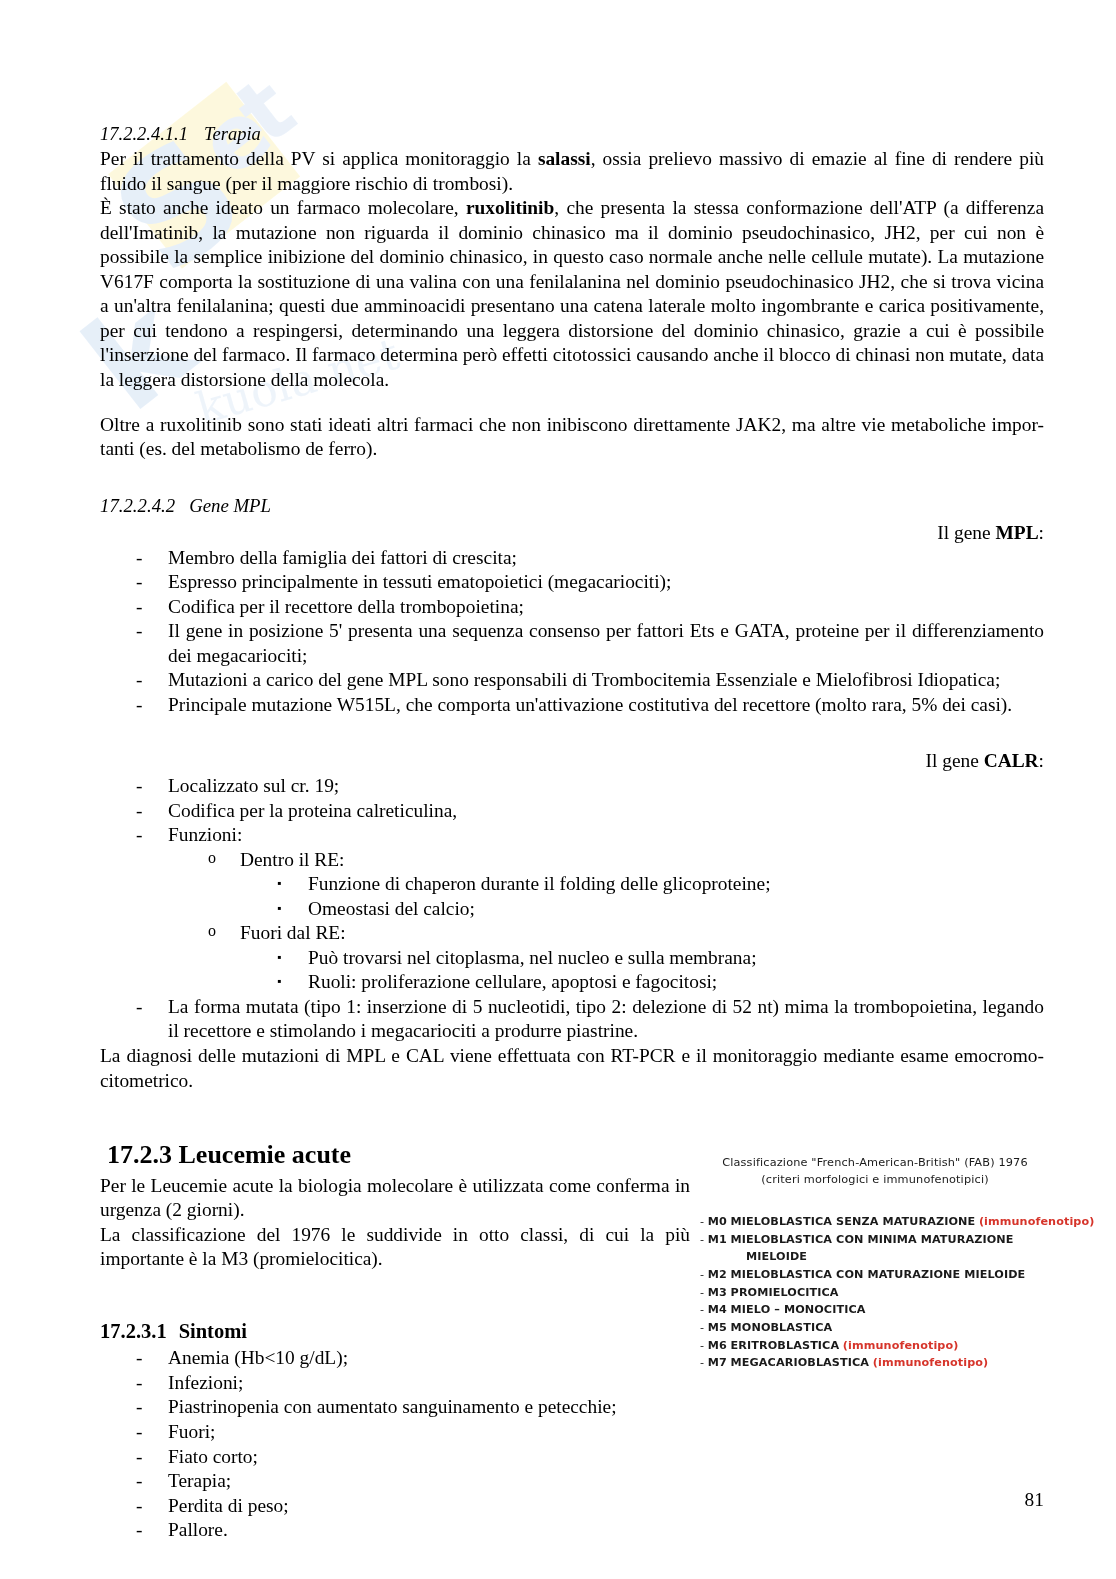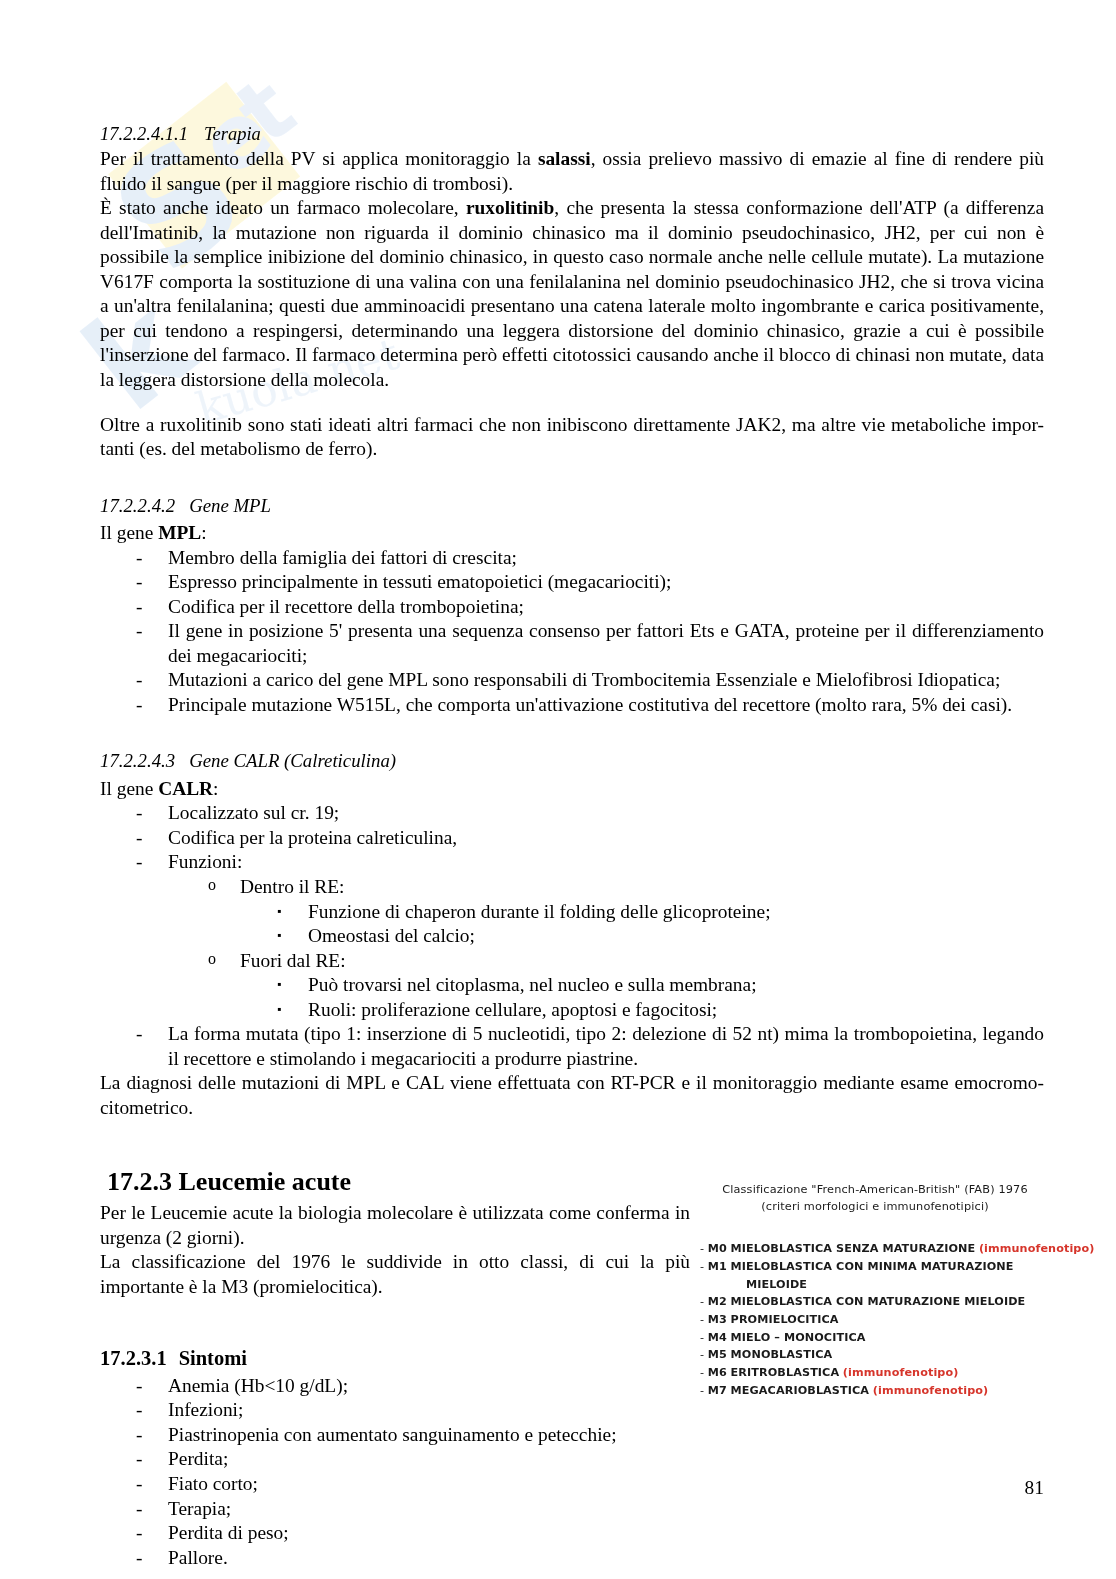--- a/index.html
+++ b/index.html
@@ -46,21 +46,21 @@
     text-align: justify;
     text-justify: inter-word;
   }
 
   .para {
     margin: 0;
     font-size: 19.4px;
     line-height: 1.265;
     text-align: justify;
   }
-  .para.nojust { text-align: left; }
+  .para.nojust { text-align: right; }
 
   b, strong { font-weight: bold; }
 
   
   .h5 {
     font-style: italic;
     font-size: 18.5px;
     line-height: 1.3;
     margin: 0 0 1px 0;
     font-weight: normal;
@@ -171,21 +171,21 @@
     line-height: 1.58;
     font-weight: bold;
     padding-left: 46px;
     letter-spacing: 0.1px;
   }
 
   
   .page-number {
     position: absolute;
     right: 72px;
-    bottom: 80px;
+    bottom: 68px;
     font-size: 19.4px;
     font-family: "Liberation Serif", "DejaVu Serif", serif;
     z-index: 2;
   }
 </style>
 </head>
 <body>
 
 <div class="page">
 
@@ -226,23 +226,20 @@
       <li class="bitem lvl1"><span class="mk">-</span><span>Membro della famiglia dei fattori di crescita;</span></li>
       <li class="bitem lvl1"><span class="mk">-</span><span>Espresso principalmente in tessuti ematopoietici (megacariociti);</span></li>
       <li class="bitem lvl1"><span class="mk">-</span><span>Codifica per il recettore della trombopoietina;</span></li>
       <li class="bitem lvl1"><span class="mk">-</span><span>Il gene in posizione 5' presenta una sequenza consenso per fattori Ets e GATA, proteine per il differenziamento dei megacariociti;</span></li>
       <li class="bitem lvl1"><span class="mk">-</span><span>Mutazioni a carico del gene MPL sono responsabili di Trombocitemia Essenziale e Mielofibrosi Idiopatica;</span></li>
       <li class="bitem lvl1"><span class="mk">-</span><span>Principale mutazione W515L, che comporta un'attivazione costitutiva del recettore (molto rara, 5% dei casi).</span></li>
     </ul>
 
     <div class="gap-lg"></div>
 
-    <div class="h4">
-      <span class="num">17.2.2.4.3</span><span>Gene CALR (Calreticulina)</span>
-    </div>
 
     <p class="para nojust"><span>Il gene </span><b>CALR</b><span>:</span></p>
 
     <ul class="blist">
       <li class="bitem lvl1"><span class="mk">-</span><span>Localizzato sul cr. 19;</span></li>
       <li class="bitem lvl1"><span class="mk">-</span><span>Codifica per la proteina calreticulina,</span></li>
       <li class="bitem lvl1"><span class="mk">-</span><span>Funzioni:</span></li>
 
       <li class="bitem lvl2"><span class="mk ci">o</span><span>Dentro il RE:</span></li>
       <li class="bitem lvl3"><span class="mk sq">▪</span><span>Funzione di chaperon durante il folding delle glicoproteine;</span></li>
@@ -326,21 +323,21 @@
     <div class="gap-xl"></div>
 
     <div class="h3">
       <span class="num">17.2.3.1</span><span>Sintomi</span>
     </div>
 
     <ul class="blist">
       <li class="bitem lvl1"><span class="mk">-</span><span>Anemia (Hb&lt;10 g/dL);</span></li>
       <li class="bitem lvl1"><span class="mk">-</span><span>Infezioni;</span></li>
       <li class="bitem lvl1"><span class="mk">-</span><span>Piastrinopenia con aumentato sanguinamento e petecchie;</span></li>
-      <li class="bitem lvl1"><span class="mk">-</span><span>Perdita;</span></li>
+      <li class="bitem lvl1"><span class="mk">-</span><span>Fuori;</span></li>
       <li class="bitem lvl1"><span class="mk">-</span><span>Fiato corto;</span></li>
       <li class="bitem lvl1"><span class="mk">-</span><span>Terapia;</span></li>
       <li class="bitem lvl1"><span class="mk">-</span><span>Perdita di peso;</span></li>
       <li class="bitem lvl1"><span class="mk">-</span><span>Pallore.</span></li>
     </ul>
 
     <div class="gap-xl"></div>
 
   </div>
 

